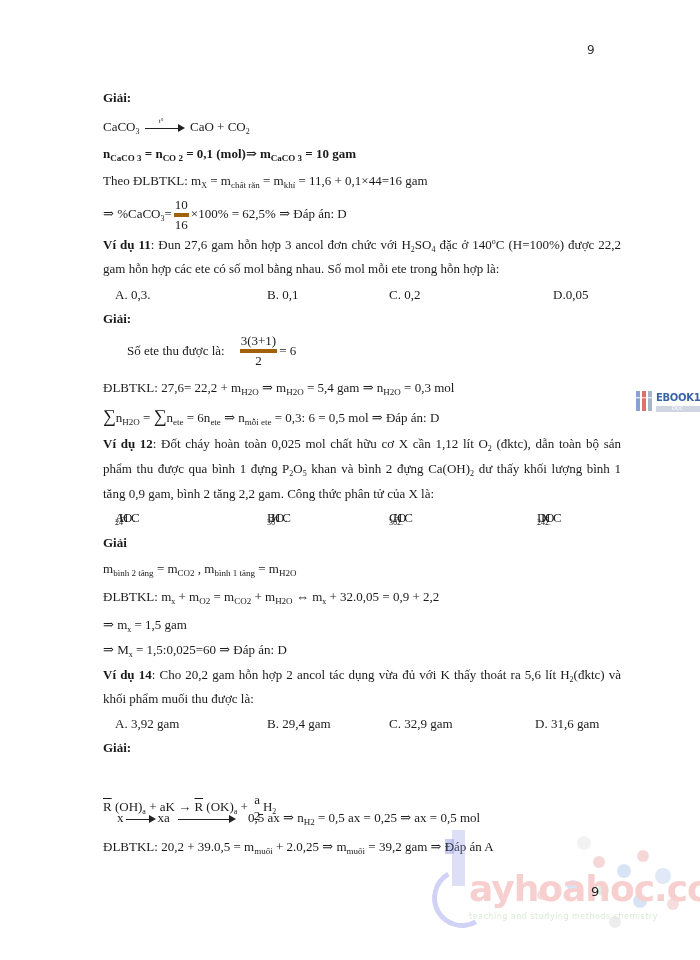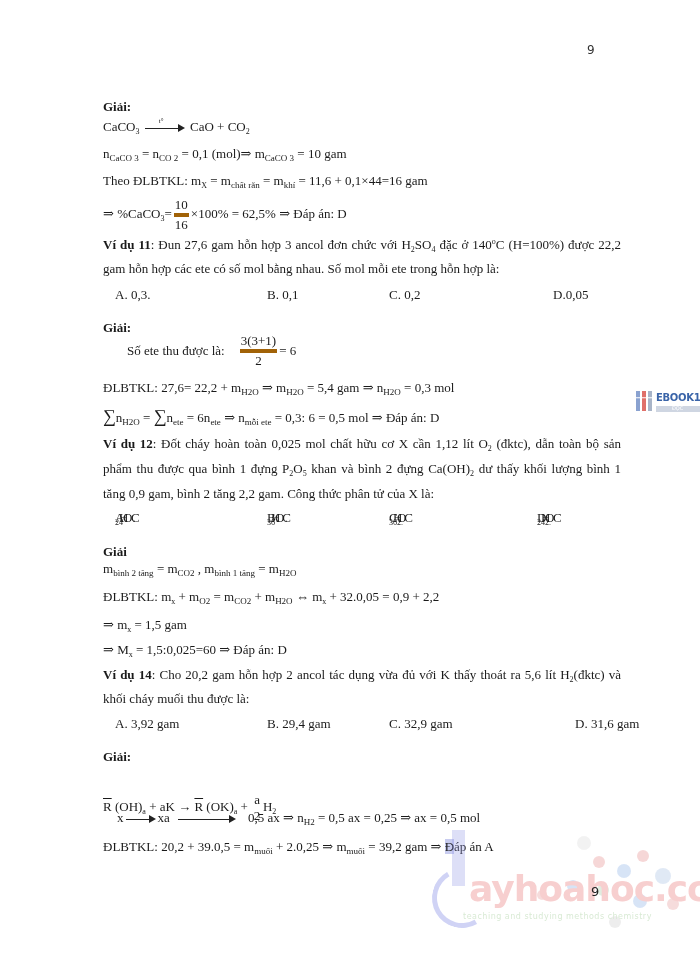--- a/index.html
+++ b/index.html
@@ -1,21 +1,21 @@
 <!DOCTYPE html>
 <html><head>
 <meta charset="utf-8">
 <style>
   * { box-sizing: border-box; margin: 0; padding: 0; }
   html, body { width: 700px; height: 960px; background: #ffffff; overflow: hidden; }
   body { position: relative; font-family: "Liberation Serif", "DejaVu Serif", serif; color: #1a1a1a; font-size: 13px; }
   .page-num-top { position: absolute; left: 587px; top: 43px; font-family: "DejaVu Sans", sans-serif; font-size: 12px; color: #333; }
   .content { position: absolute; left: 103px; top: 0; width: 510px; }
   .line { position: absolute; left: 0; white-space: nowrap; line-height: 16px; }
-  .bold { font-weight: bold; margin-top: 9px; }
+  .bold { font-weight: bold; }
   sub { font-size: 8px; vertical-align: -3px; line-height: 0; }
   sup { font-size: 8px; vertical-align: 5px; line-height: 0; }
   .small { font-size: 9px; }
   .frac { display: inline-block; vertical-align: middle; text-align: center; margin: 0 2px; }
   .frac .num { display: block; border-bottom: 4px solid #a16207; padding: 0 1px; line-height: 16px; }
   .frac .den { display: block; line-height: 16px; }
   .arrow-long { display: inline-block; position: relative; width: 40px; height: 10px; vertical-align: middle; margin: 0 2px; }
   .arrow-long .shaft { position: absolute; left: 0; right: 4px; top: 5px; border-top: 1px solid #222; }
   .arrow-long .head { position: absolute; right: 0; top: 1px; width: 0; height: 0; border-left: 7px solid #222; border-top: 4px solid transparent; border-bottom: 4px solid transparent; }
   .arrow-long .cond { position: absolute; left: 14px; top: -10px; font-size: 7px; }
@@ -27,41 +27,41 @@
   .ebook { position: absolute; left: 636px; top: 389px; width: 64px; height: 30px; }
   .ebook .figs { position: absolute; left: 0; top: 2px; width: 18px; height: 22px; }
   .ebook .fig { position: absolute; top: 0; width: 4px; height: 20px; }
   .ebook .txt { position: absolute; left: 20px; top: 3px; font-family: "DejaVu Sans", sans-serif; font-weight: bold; font-size: 10px; color: #3a64a8; letter-spacing: -0.3px; }
   .ebook .bar { position: absolute; left: 20px; top: 17px; width: 44px; height: 6px; background: #cfd6e2; }
   .ebook .bartxt { position: absolute; left: 36px; top: 16px; font-size: 5px; color: #fff; font-family: "DejaVu Sans", sans-serif; }
   .wm { position: absolute; left: 427px; top: 828px; width: 270px; height: 120px; opacity: 0.55; }
   .wm .d-bar { position: absolute; left: 25px; top: 2px; width: 13px; height: 56px; background: #8f96e6; opacity: 0.55; }
   .wm .d-arc { position: absolute; left: 5px; top: 40px; width: 60px; height: 60px; border-radius: 50%; border: 5px solid #aab0ee; border-right-color: transparent; border-top-color: transparent; transform: rotate(15deg); }
   .wm .brand { position: absolute; left: 42px; top: 40px; font-family: "DejaVu Sans", sans-serif; font-weight: bold; font-size: 36px; color: #f2a8a8; letter-spacing: -1px; }
-  .wm .tag { position: absolute; left: 36px; top: 84px; font-family: "DejaVu Sans", sans-serif; font-size: 8px; color: #b8d8b0; letter-spacing: 0.5px; }
+  .wm .tag { position: absolute; left: 42px; top: 84px; font-family: "DejaVu Sans", sans-serif; font-size: 8px; color: #b8d8b0; letter-spacing: 0.5px; }
   .wm .molecule { position: absolute; left: 110px; top: 0px; width: 150px; height: 110px; }
   .wm .atom { position: absolute; border-radius: 50%; }
   .page-num-bottom { position: absolute; left: 591px; top: 884px; font-family: "DejaVu Sans", sans-serif; font-size: 13px; color: #222; }
 </style>
 </head>
 <body>
 
 <div class="page-num-top">9</div>
 
 <div class="content">
 
   <div class="line bold" style="top:90px;">Giải:</div>
 
   <div class="line" style="top:119px;">
     <span>CaCO</span><sub>3</sub>
     <span class="arrow-long"><span class="cond">t°</span><span class="shaft"></span><span class="head"></span></span>
     <span>CaO + CO</span><sub>2</sub>
   </div>
 
-  <div class="line" style="top:146px;">
+  <div class="line" style="top:146px;font-weight:bold;">
     <span>n</span><sub class="small">CaCO 3</sub><span> = n</span><sub class="small">CO 2</sub><span> =  0,1 (mol)⇒  m</span><sub class="small">CaCO 3</sub><span> = 10 gam</span>
   </div>
 
   <div class="line" style="top:173px;">
     <span>Theo ĐLBTKL: m</span><sub>X</sub><span> = m</span><sub class="small">chất rắn</sub><span> = m</span><sub class="small">khí</sub><span> = 11,6 + 0,1×44=16 gam</span>
   </div>
 
   <div class="line" style="top:197px;">
     <span>⇒ %CaCO</span><sub>3</sub><span>=</span><span class="frac"><span class="num">10</span><span class="den">16</span></span><span>×100% = 62,5% ⇒ Đáp án: D</span>
   </div>
@@ -121,27 +121,27 @@
     <span>⇒ m</span><sub>x</sub><span> = 1,5 gam</span>
   </div>
 
   <div class="line" style="top:642px;">
     <span>⇒ M</span><sub>x</sub><span> = 1,5:0,025=60  ⇒ Đáp án: D</span>
   </div>
 
   <div class="line just" style="top:667px;">
     <span class="bold">Ví dụ 14</span><span>: Cho 20,2 gam hỗn hợp 2 ancol tác dụng vừa đủ với K thấy thoát ra 5,6 lít H</span><sub>2</sub><span>(đktc) và</span>
   </div>
-  <div class="line" style="top:691px;">khối cháy muối thu được là:</div>
+  <div class="line" style="top:691px;">khối phẩm muối thu được là:</div>
 
   <div class="options" style="top:716px;">
     <span style="left:12px;">A. 3,92 gam</span>
     <span style="left:164px;">B. 29,4 gam</span>
     <span style="left:286px;">C. 32,9 gam</span>
-    <span style="left:432px;margin-left:40px;">D. 31,6 gam</span>
+    <span style="left:432px;">D. 31,6 gam</span>
   </div>
 
   <div class="line bold" style="top:740px;">Giải:</div>
 
   <div class="line" style="top:764px;margin-top:28px;">
     <span class="overbar">R</span><span> (OH)</span><sub>a</sub><span> + aK → </span><span class="overbar">R</span><span> (OK)</span><sub>a</sub><span> + </span><span class="frac"><span class="num" style="border:none;">a</span><span class="den">2</span></span><span>H</span><sub>2</sub>
   </div>
 
   <div class="line" style="top:810px; left:14px;">
     <span>x</span><span class="arrow-long" style="width:30px;"><span class="shaft"></span><span class="head"></span></span><span>xa</span>&nbsp;&nbsp;<span class="arrow-long" style="width:58px;"><span class="shaft"></span><span class="head"></span></span>&nbsp;&nbsp;&nbsp;<span>0,5 ax   ⇒   n</span><sub class="small">H2</sub><span> =  0,5 ax  =  0,25 ⇒  ax  =  0,5 mol</span>

